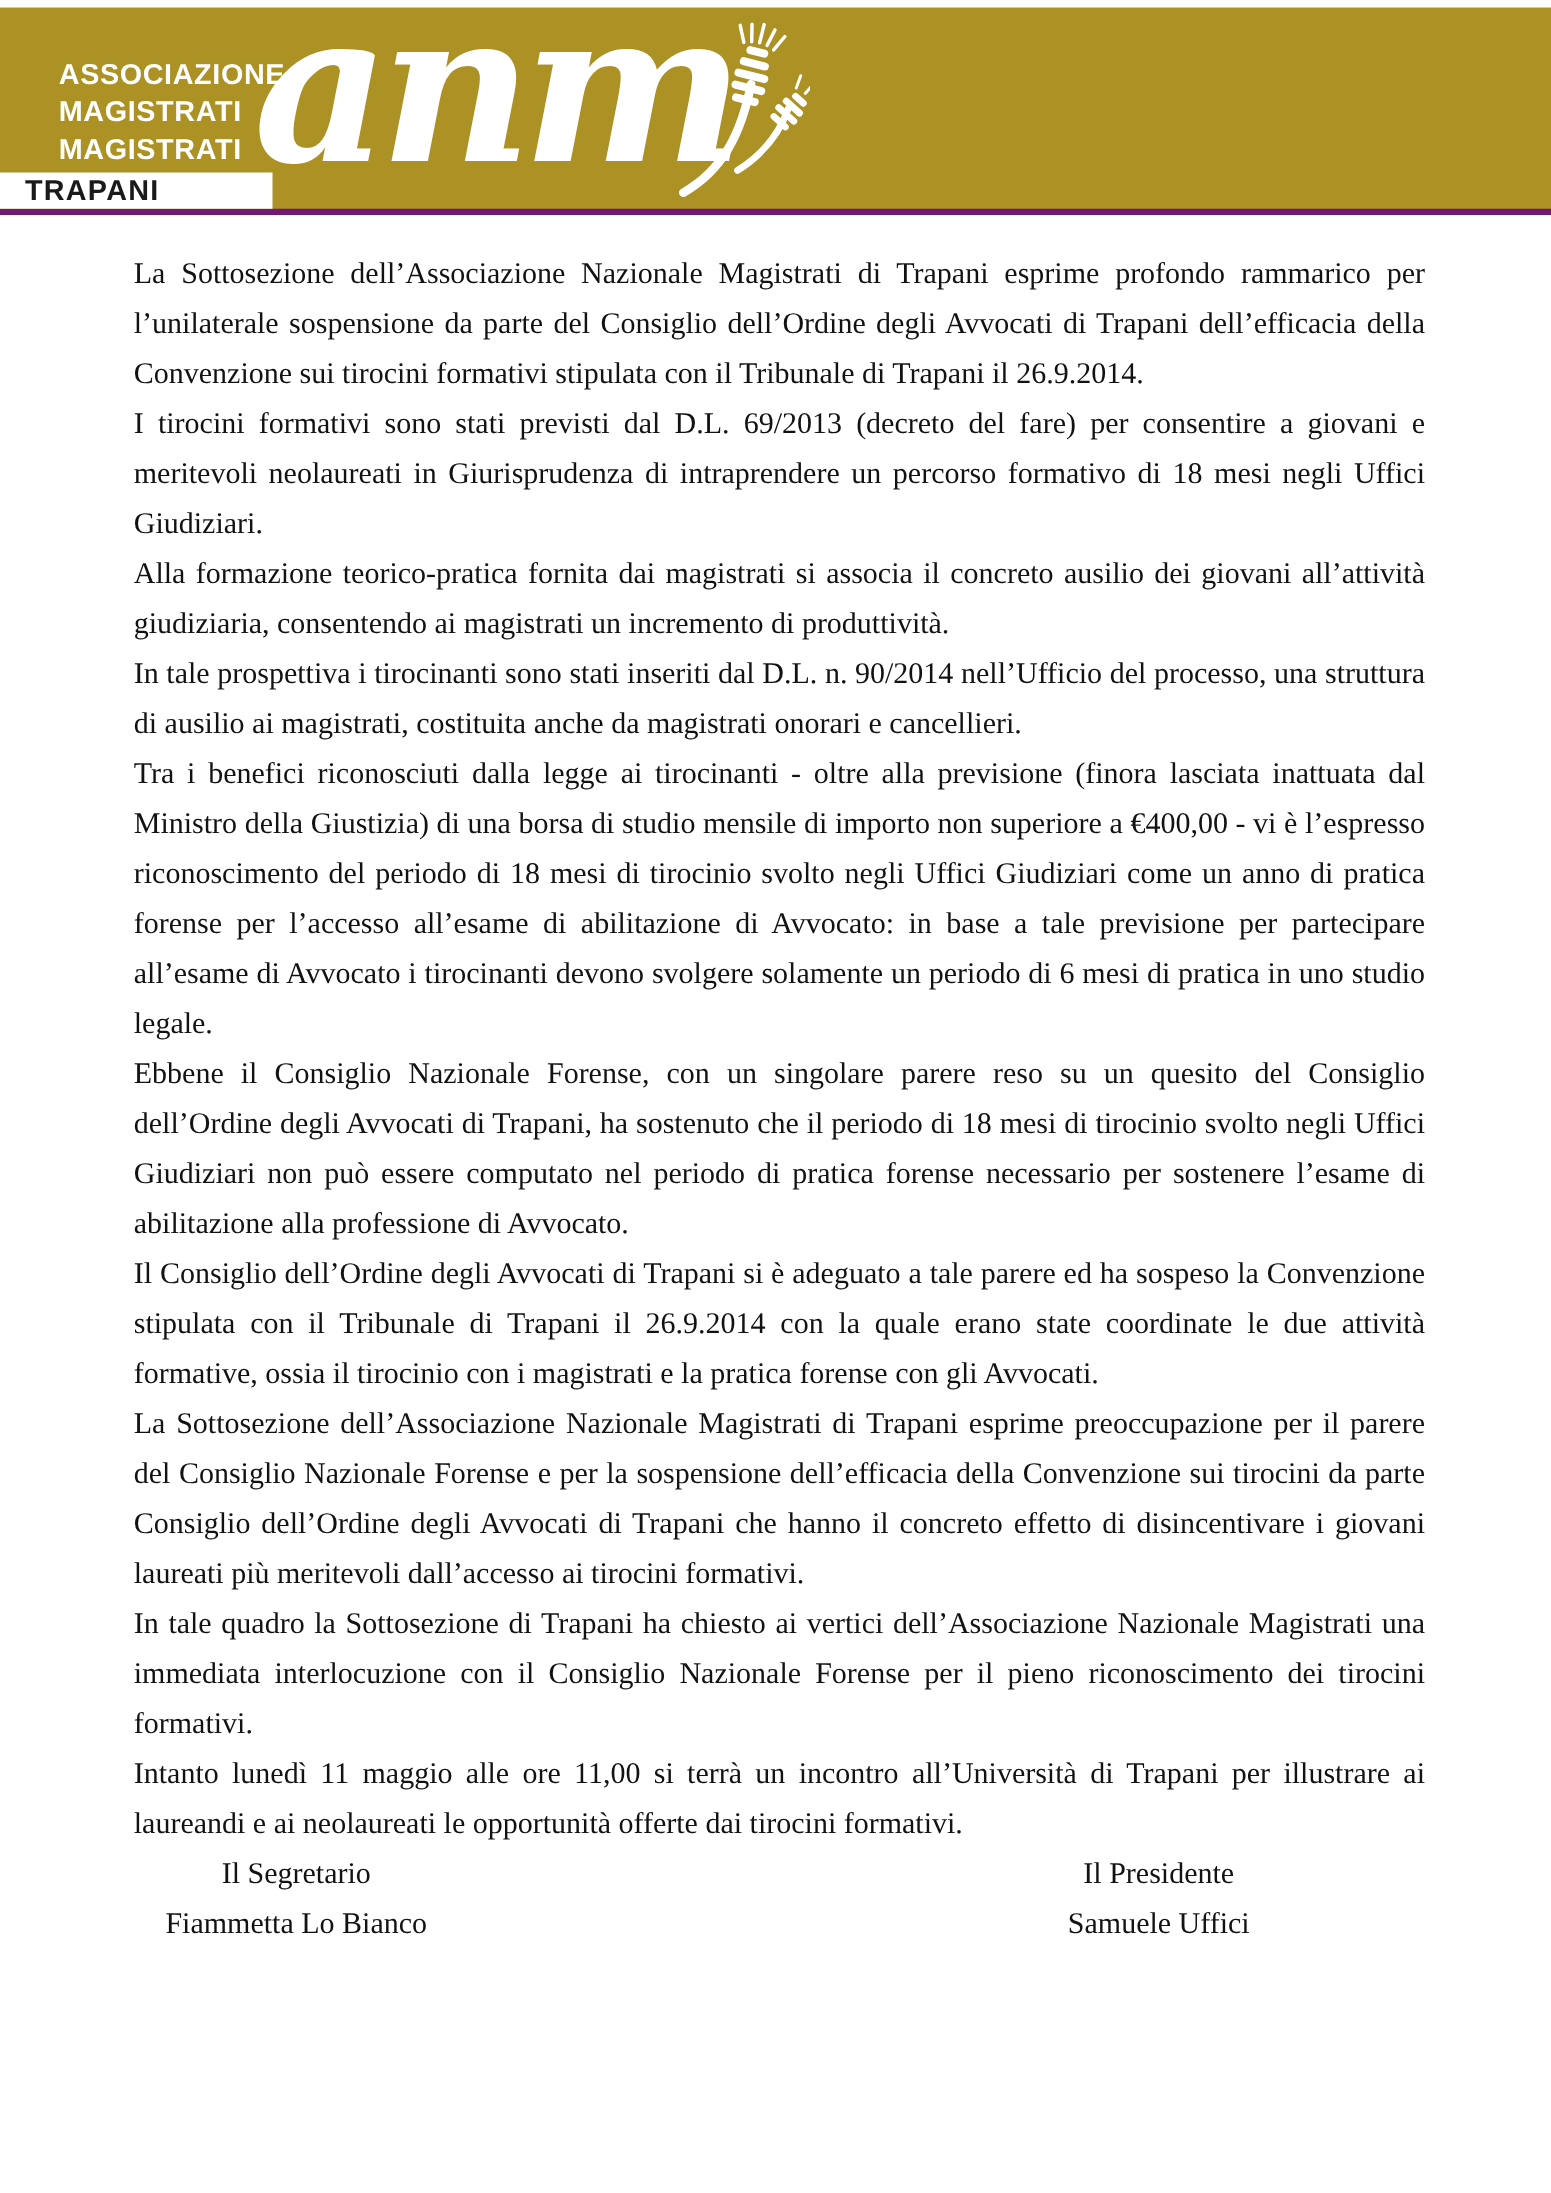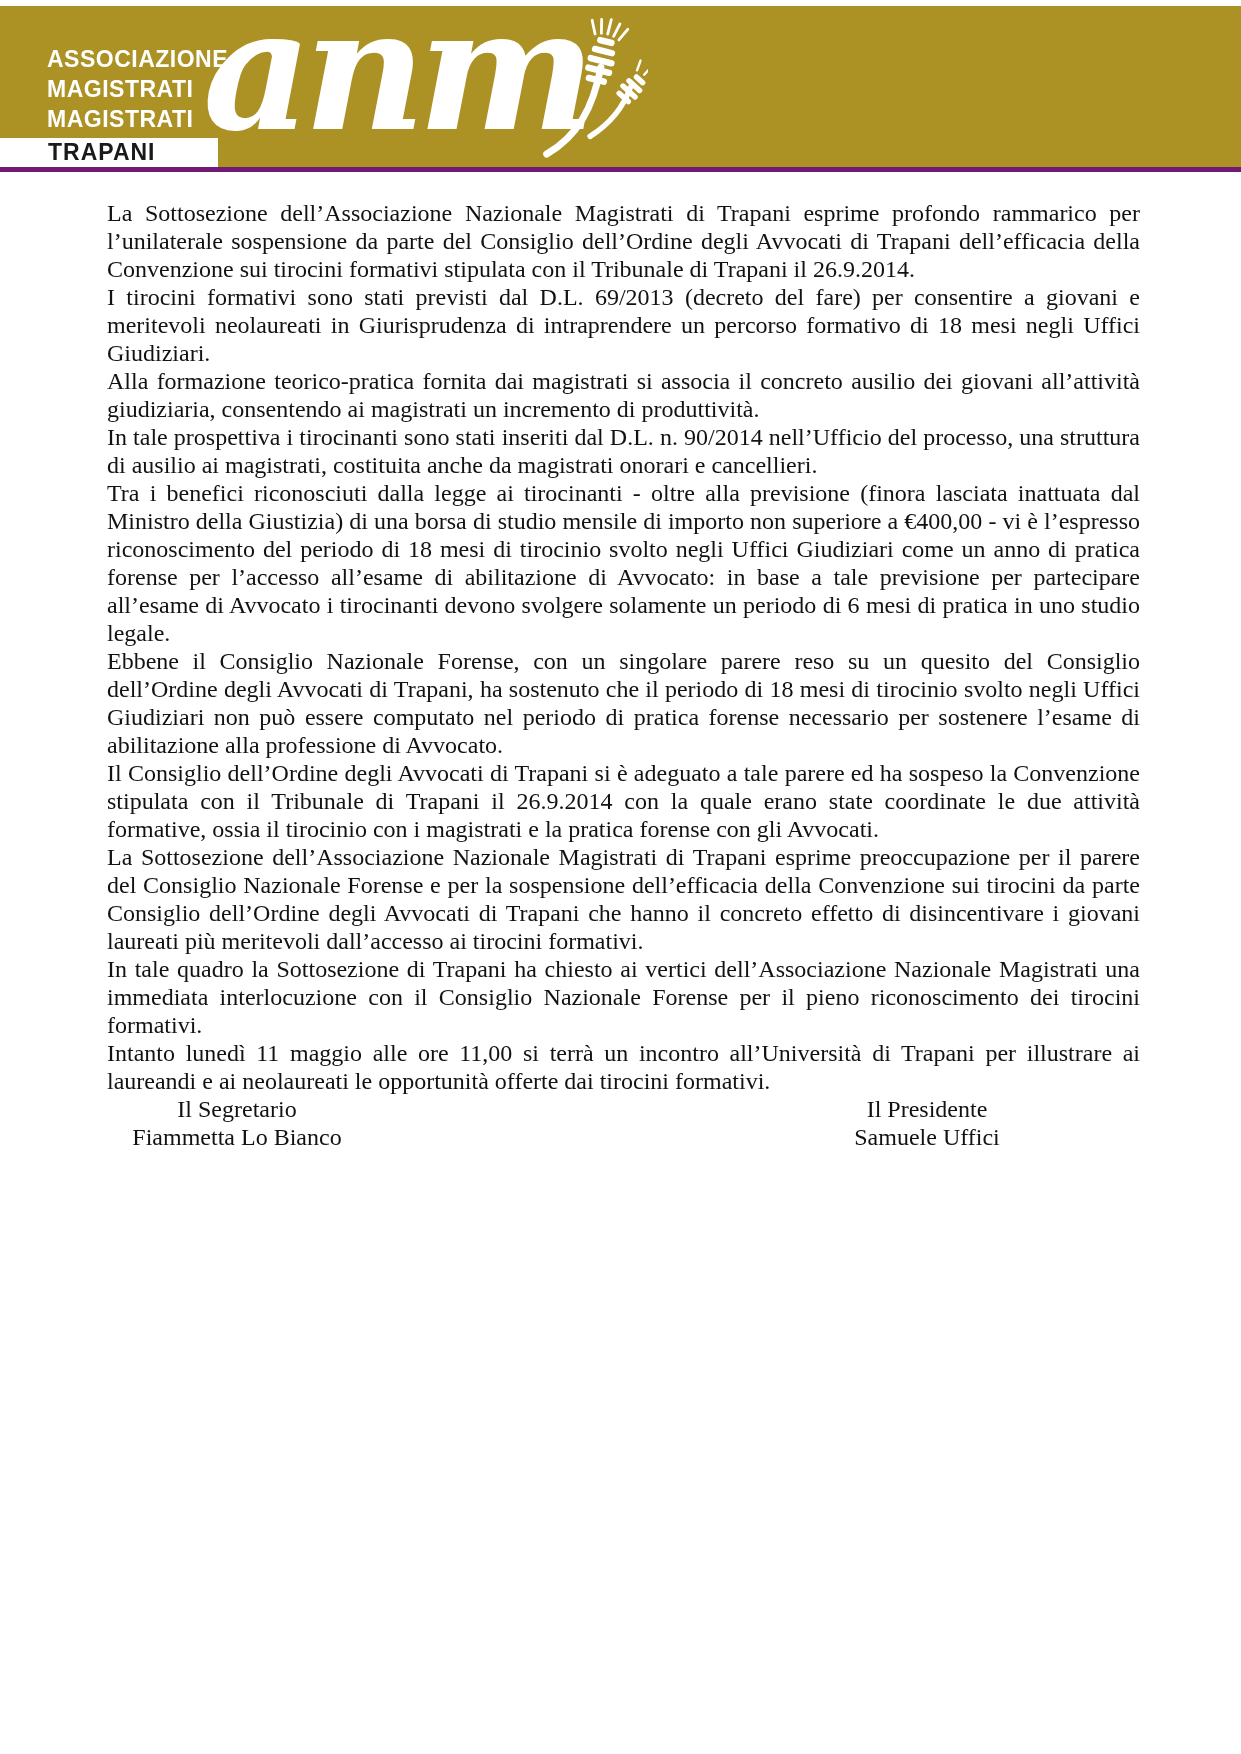--- a/index.html
+++ b/index.html
@@ -38,32 +38,32 @@
   .wheat{
     position:absolute;left:538px;top:10px;
     width:110px;height:148px;
   }
   .trapani{
     position:absolute;left:0;bottom:0;
     width:218px;height:29px;
     background:#ffffff;
     box-sizing:border-box;
     display:flex;align-items:center;
-    padding-left:48px;
+    padding-left:20px;
     color:#1a1a1a;
     font-family:"Liberation Sans", sans-serif;
     font-weight:bold;font-size:23px;
     letter-spacing:1px;
   }
   
   .content{
     position:absolute;left:107px;top:199px;
     width:1033px;
     color:#121212;
-    font-size:24px;line-height:28px;
+    font-size:24px;line-height:40px;
     text-align:justify;
   }
   .content p{margin:0;}
   
   .signatures{
     display:flex;
     justify-content:space-between;
     padding-right:73px;
     text-align:center;
     gap:26px;

